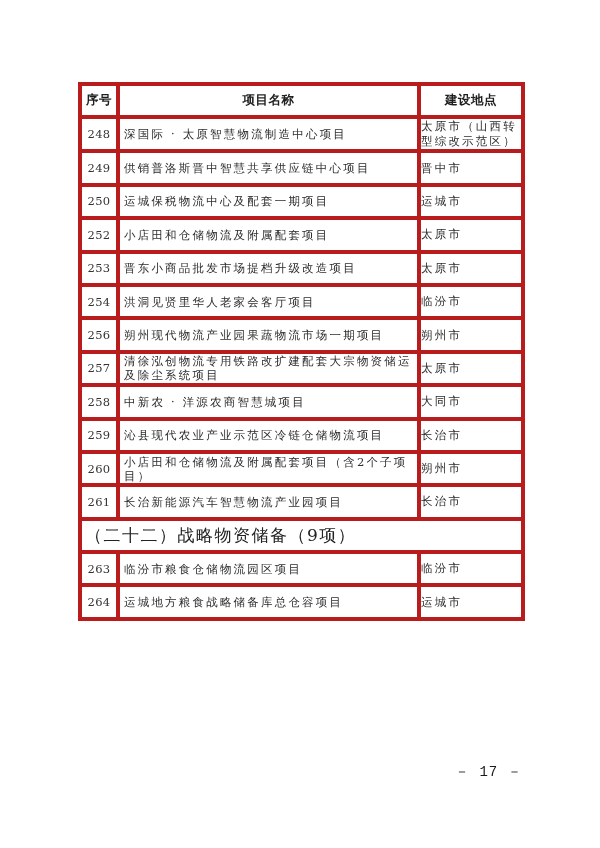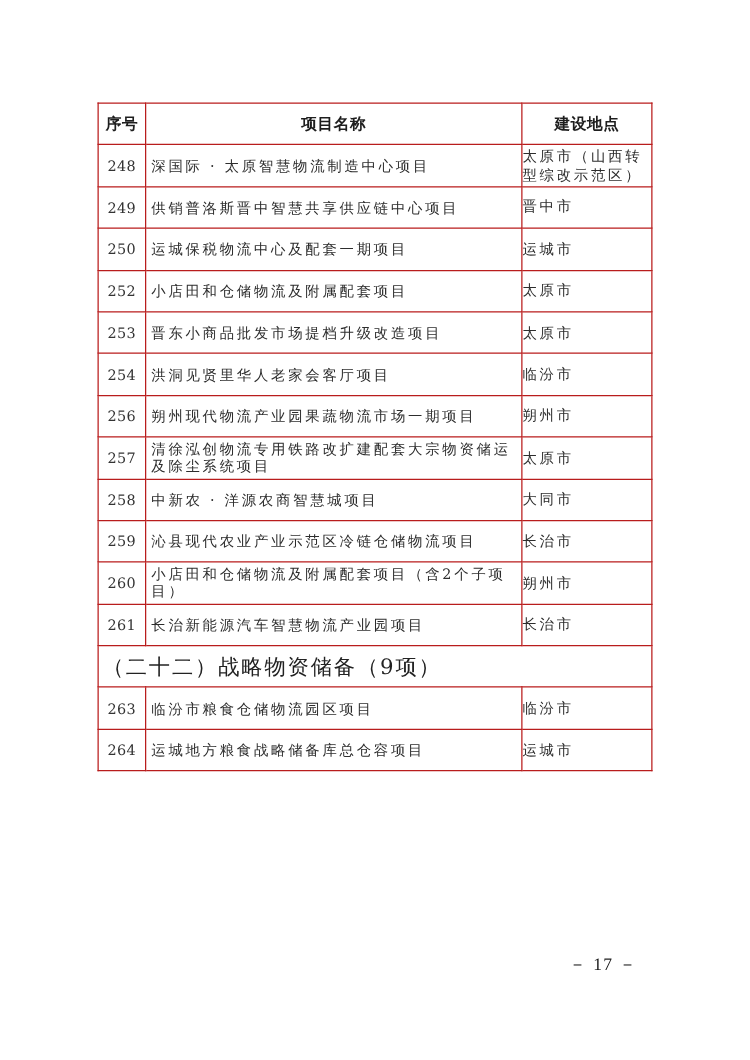--- a/index.html
+++ b/index.html
@@ -23,21 +23,21 @@
     }
     table.proj {
       position: absolute;
       left: 78px;
       top: 82px;
       width: 443px;
       border-collapse: collapse;
       table-layout: fixed;
     }
     table.proj td, table.proj th {
-      border: 1px solid #b91c1c;
+      border: 4px solid #b91c1c;
       height: 33.4px;
       padding: 0;
       vertical-align: middle;
       box-sizing: border-box;
     }
     table.proj th {
       font-family: "DejaVu Sans", "Liberation Sans", sans-serif;
       font-weight: bold;
       font-size: 12.5px;
       color: #1e1e1e;
@@ -72,21 +72,21 @@
       text-align: left;
       padding-left: 3px !important;
       font-size: 17px;
       letter-spacing: 1.5px;
       color: #222;
     }
     .page-number {
       position: absolute;
       left: 455px;
       top: 763px;
-      font-family: Liberation Serif, serif;
+      font-family: Liberation Mono, monospace;
       font-size: 14px;
       color: #1a1a1a;
       letter-spacing: 1px;
       white-space: pre;
     }
   </style>
 </head>
 <body>
 
 <div class="page">

